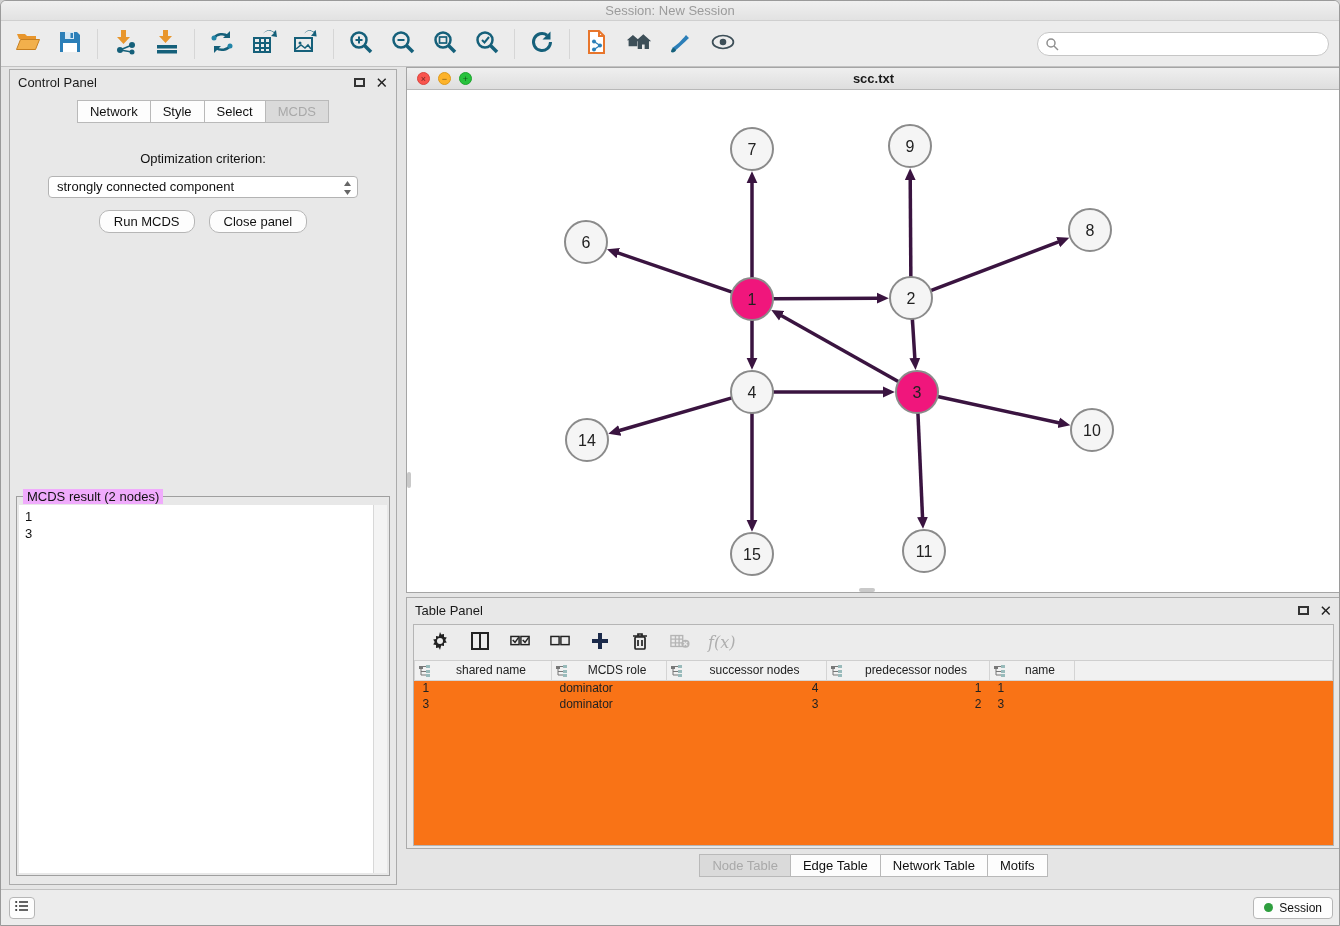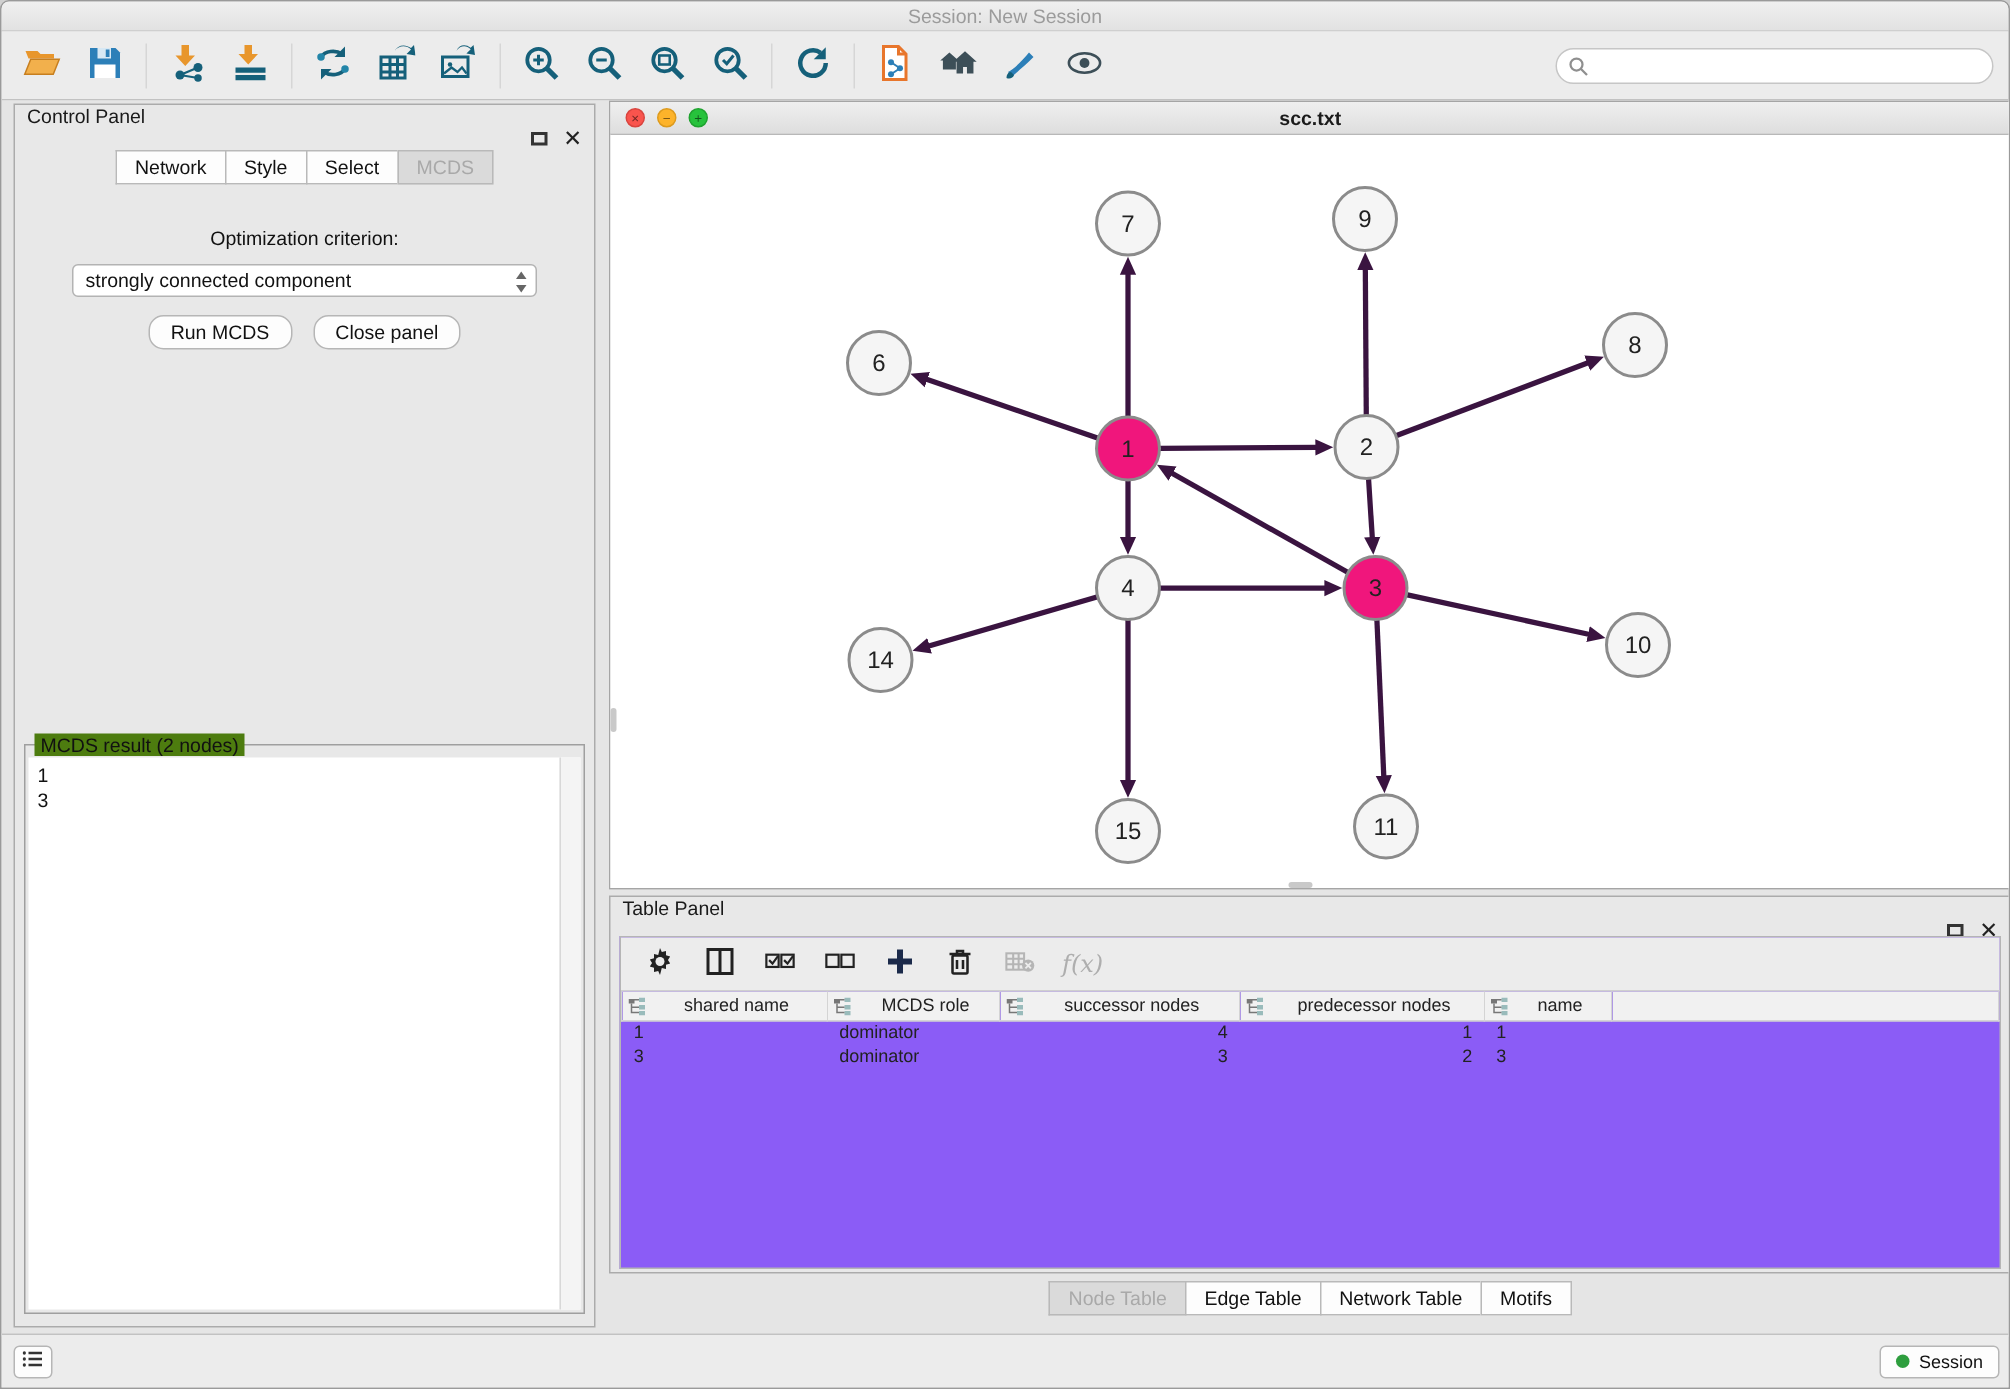--- a/index.html
+++ b/index.html
@@ -19,59 +19,59 @@
   .toolbar-spacer { flex:1; }
   .search-box { position:relative; width:292px; height:24px; }
   .search-box input { width:100%; height:100%; border:1px solid #c6c6c6; border-radius:12px; background:#fff; padding:0 8px 0 26px; font-size:12px; outline:none; }
   .search-glyph { position:absolute; left:8px; top:5px; width:14px; height:14px; }
 
   
   .main { position:absolute; top:66px; left:0; width:1340px; height:824px; background:#e5e5e5; }
 
   
   .control-panel { position:absolute; left:8px; top:2px; width:388px; height:816px; background:#e8e8e8; border:1px solid #ababab; }
-  .panel-header { height:24px; display:flex; padding:0 8px;flex-direction:column; }
+  .panel-header { height:24px; display:flex; align-items:center; padding:0 8px; }
   .panel-header .ph-title { font-size:13px; color:#1a1a1a; }
   .panel-header .ph-icons { margin-left:auto; display:flex; align-items:center; gap:10px; }
   .ph-float { width:11px; height:9px; border:2px solid #333; display:inline-block; cursor:pointer; }
   .ph-close { font-size:15px; font-weight:bold; color:#222; line-height:1; cursor:pointer; }
   .tabbar { display:flex; justify-content:center; margin-top:6px; }
   .tab { font-size:13px; padding:3px 12px; background:#fdfdfd; border:1px solid #b9b9b9; border-right-width:0; color:#111; cursor:pointer; }
   .tab:last-child { border-right-width:1px; }
   .tab.active { background:#dadada; color:#a9a9a9; }
   .cp-content { padding-top:28px; text-align:center; }
   .cp-label { font-size:13px; color:#111; }
   .cp-select { position:relative; margin:10px auto 0; width:310px; height:22px; background:#fff; border:1px solid #b3b3b3; border-radius:4px; text-align:left; font-size:13px; line-height:20px; padding-left:8px; color:#111; cursor:pointer; }
   .cp-select .sel-arrows { position:absolute; right:5px; top:3px; }
   .cp-buttons { margin-top:12px; display:flex; justify-content:center; gap:14px; }
   .btn { font-size:13px; padding:3px 14px; background:#fdfdfd; border:1px solid #b6b6b6; border-radius:10px; color:#111; cursor:pointer; }
 
   .result-box { position:absolute; left:6px; top:426px; width:374px; height:380px; border:1px solid #9f9f9f; }
-  .result-legend { position:absolute; top:-8px; left:6px; background:#4d7c0f; padding:0 4px; font-size:13px; color:#111; }
+  .result-legend { position:absolute; top:-8px; left:6px; background:#f0abfc; padding:0 4px; font-size:13px; color:#111; }
   .result-inner { position:absolute; inset:8px 2px 2px 2px; background:#fff; display:flex; }
   .result-text { flex:1; padding:3px 6px; font-size:13px; color:#111; line-height:17px; white-space:pre-line; }
   .result-scroll { width:14px; background:#f4f4f4; border-left:1px solid #d8d8d8; }
 
   
   .network-window { position:absolute; left:405px; top:0; width:935px; height:526px; border:1px solid #a5a5a5; background:#fff; }
   .nw-titlebar { position:relative; height:22px; background:linear-gradient(#efefef,#dedede); border-bottom:1px solid #b8b8b8; text-align:center; }
   .nw-title { font-size:13px; font-weight:bold; color:#1a1a1a; line-height:22px; }
   .traffic { position:absolute; left:10px; top:4px; display:flex; gap:8px; }
   .tl { width:13px; height:13px; border-radius:50%; font-size:9px; line-height:13px; text-align:center; color:rgba(0,0,0,.55); cursor:pointer; }
   .tl.red { background:#f9544d; border:1px solid #d9443e; }
   .tl.yellow { background:#fdb32a; border:1px solid #dd9a1c; }
   .tl.green { background:#27c23c; border:1px solid #1fa32f; }
   .nw-canvas { position:absolute; top:22px; left:0; right:0; bottom:0; background:#fff; }
   .nw-canvas svg { position:absolute; inset:0; }
   .scroll-nub-v { position:absolute; left:0; top:382px; width:4px; height:16px; background:#c9c9c9; border-radius:2px; }
   .scroll-nub-h { position:absolute; bottom:0; left:452px; width:16px; height:4px; background:#c9c9c9; border-radius:2px; }
 
   
   .table-panel { position:absolute; left:405px; top:530px; width:935px; height:252px; background:#e8e8e8; border:1px solid #ababab; }
-  .tp-body { position:absolute; left:6px; right:6px; top:26px; height:222px; background:#8b5cf6; border:1px solid #b5b5b5; }
+  .tp-body { position:absolute; left:6px; right:6px; top:26px; height:222px; background:#f97316; border:1px solid #b5b5b5; }
   .tp-toolbar { height:36px; background:#ececec; border-bottom:1px solid #cfcfcf; display:flex; align-items:center; gap:16px; padding:0 14px; }
   .tp-tb-btn { width:24px; height:24px; border:none; background:transparent; display:flex; align-items:center; justify-content:center; cursor:pointer; }
   .tp-tb-btn svg { width:20px; height:20px; }
   .fx-label { font-size:16px; font-style:italic; color:#aeaeae; font-family:"DejaVu Serif","Liberation Serif",serif; }
   .tp-table { width:100%; border-collapse:collapse; }
   .tp-table th { position:relative; height:19px; background:#f1f1f1; border:1px solid #d4d4d4; border-top:none; font-size:12px; font-weight:normal; color:#222; padding:0 4px 0 20px; }
   .th-sort { position:absolute; left:4px; top:4px; }
   .tp-table td { height:16px; font-size:12px; color:#222; padding:0 8px; border:none; }
   td.num { text-align:right; }
   .tp-tabs { position:absolute; left:0; right:0; top:256px; display:flex; justify-content:center; }

